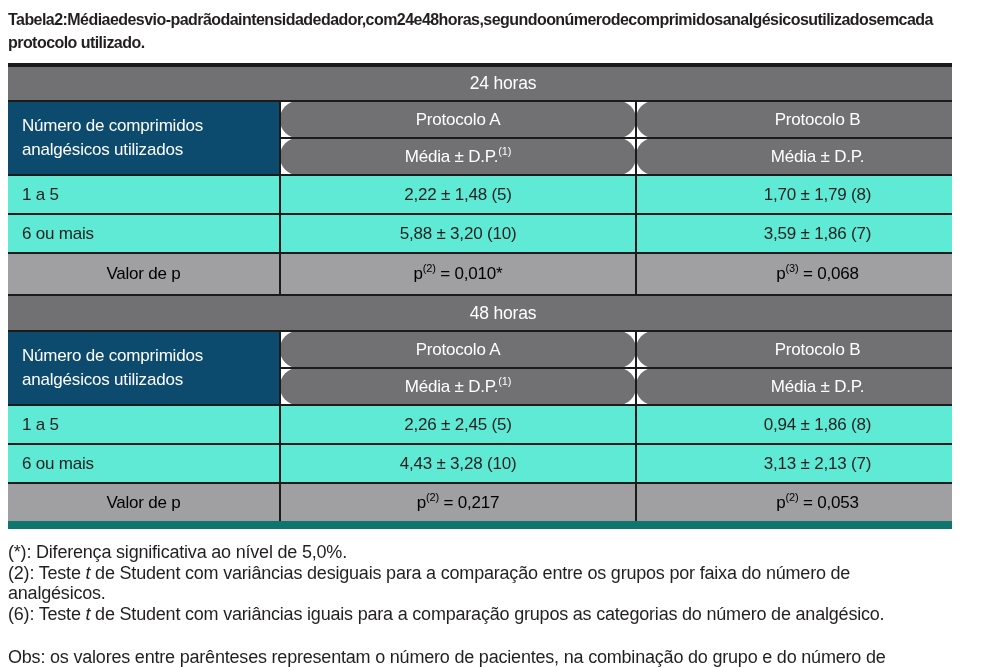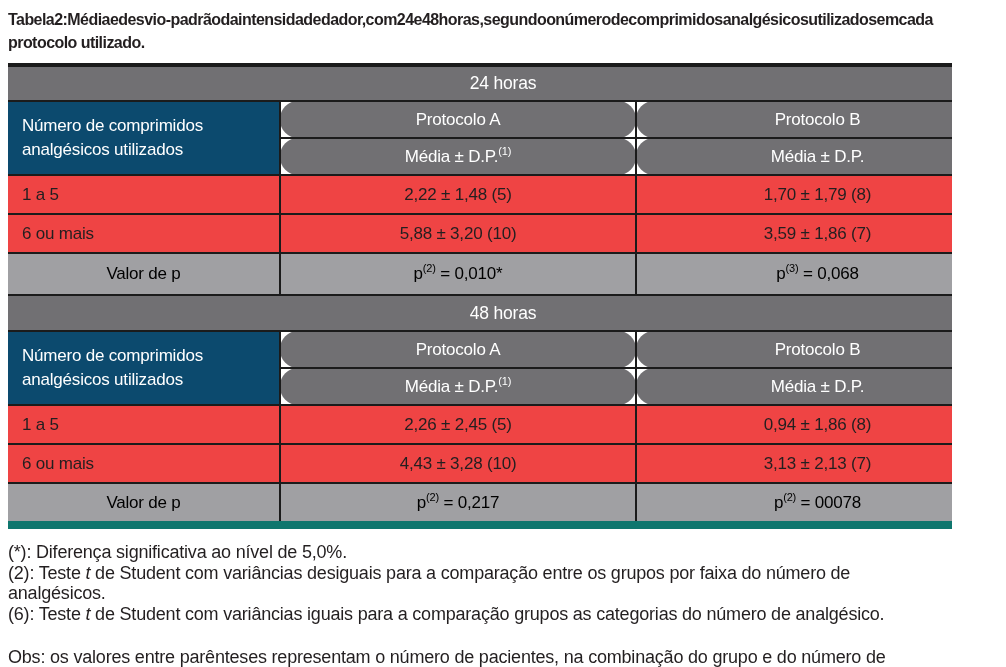--- a/index.html
+++ b/index.html
@@ -56,21 +56,21 @@
     font-size: 17px;
     line-height: 24px;
   }
   .proto {
     background: #717073;
     color: #ffffff;
     text-align: center;
     height: 37px;
     border-radius: 18px;
   }
-  .datarow td { background: #ef4444; height: 39px; }
+  .datarow td { background: #5eead4; height: 39px; }
   .cat { text-align: left; padding-left: 14px; }
   .val { text-align: center; }
   .prow td {
     background: #a0a0a3;
     color: #000000;
     text-align: center;
     height: 42px;
   }
   sup {
     font-size: 11px;
@@ -153,21 +153,21 @@
         <td class="val bl">0,94 ± 1,86 (8)</td>
       </tr>
       <tr class="datarow">
         <td class="cat">6 ou mais</td>
         <td class="val bl">4,43 ± 3,28 (10)</td>
         <td class="val bl">3,13 ± 2,13 (7)</td>
       </tr>
       <tr class="prow">
         <td>Valor de p</td>
         <td class="bl"><span>p</span><sup>(2)</sup><span> = 0,217</span></td>
-        <td class="bl"><span>p</span><sup>(2)</sup><span> = 00078</span></td>
+        <td class="bl"><span>p</span><sup>(2)</sup><span> = 0,053</span></td>
       </tr>
     </tbody>
   </table>
 
   <div class="footnotes">
     <span class="footnote-line"><span>(*): Diferença significativa ao nível de 5,0%.</span><span class="it"></span><span></span></span>
     <span class="footnote-line"><span>(2): Teste </span><span class="it">t</span><span> de Student com variâncias desiguais para a comparação entre os grupos por faixa do número de analgésicos.</span></span>
     <span class="footnote-line"><span>(6): Teste </span><span class="it">t</span><span> de Student com variâncias iguais para a comparação grupos as categorias do número de analgésico.</span></span>
     <span class="obs">Obs: os valores entre parênteses representam o número de pacientes, na combinação do grupo e do número de analgésicos.</span>
   </div>

